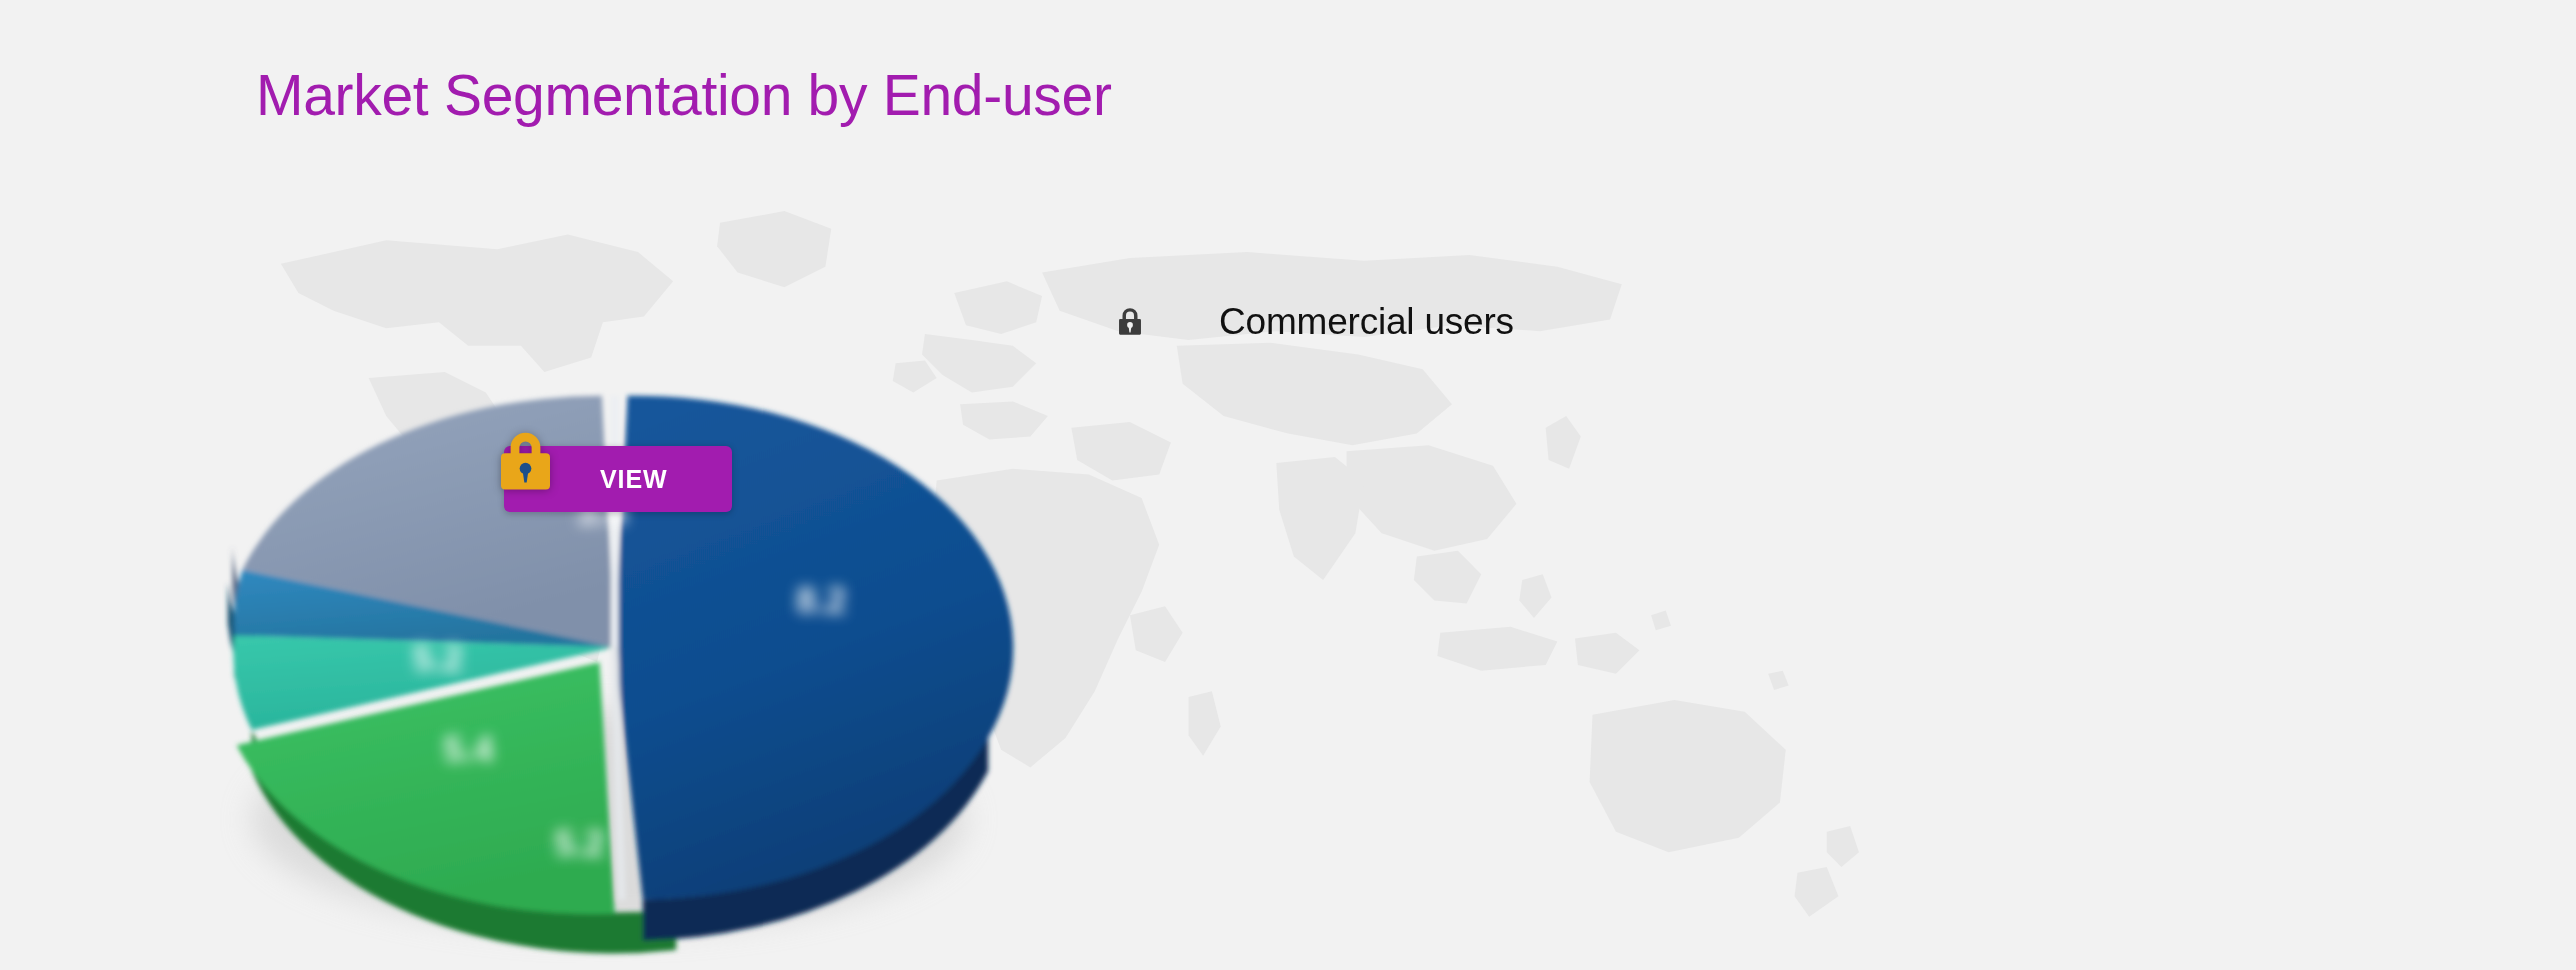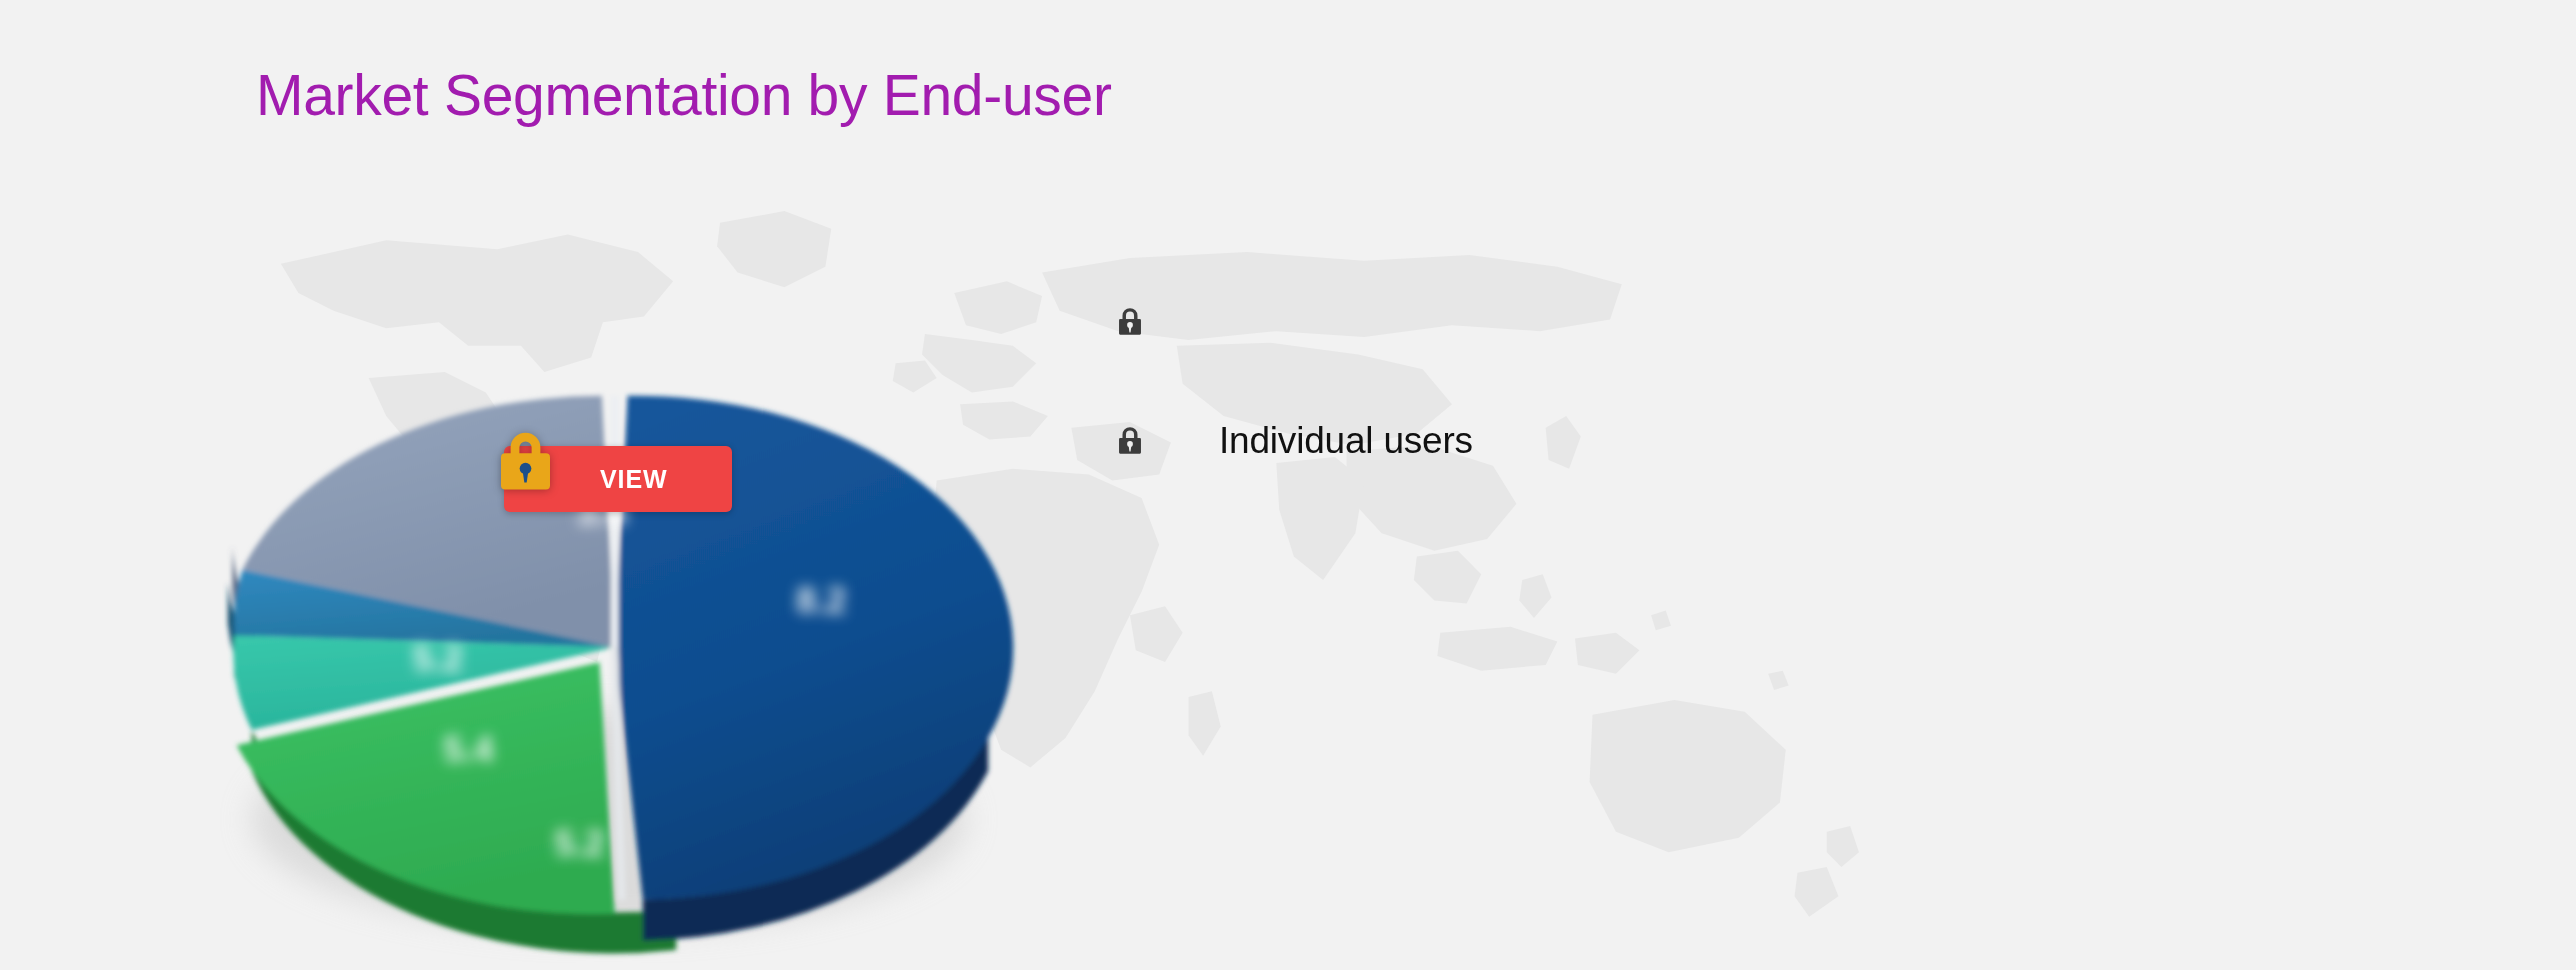--- a/index.html
+++ b/index.html
@@ -68,21 +68,21 @@
     top: 430px;
     width: 246px;
     height: 135px;
   }
   #view-button {
     position: absolute;
     left: 8.8px;
     top: 16px;
     width: 228px;
     height: 66px;
-    background: #ef4444;
+    background: #a21caf;
     border: none;
     border-radius: 5.9px;
     color: #ffffff;
     font-family: "Liberation Sans", sans-serif;
     font-size: 25px;
     font-weight: 700;
     letter-spacing: 0.9px;
     cursor: pointer;
     box-shadow: 0 1.8px 5.9px rgba(0,0,0,0.22);
     padding: 0 0 0 32px;
@@ -282,28 +282,18 @@
 
   <div class="legend-row">
     <span class="legend-lock">
       <svg viewBox="0 0 48 52" xmlns="http://www.w3.org/2000/svg">
         <path d="M14 22 V15 a10 10 0 0 1 20 0 v7" fill="none" stroke="#3c3c3c" stroke-width="6"></path>
         <rect x="5" y="21" width="38" height="27" rx="2" fill="#3c3c3c"></rect>
         <circle cx="24" cy="31" r="5" fill="#f0f0f0"></circle>
         <path d="M21.5 33 h5 l-1.5 11 h-2 Z" fill="#f0f0f0"></path>
       </svg>
     </span>
+    <span class="legend-label">Commercial users</span>
   </div>
 
-  <div class="legend-row">
-    <span class="legend-lock">
-      <svg viewBox="0 0 48 52" xmlns="http://www.w3.org/2000/svg">
-        <path d="M14 22 V15 a10 10 0 0 1 20 0 v7" fill="none" stroke="#3c3c3c" stroke-width="6"></path>
-        <rect x="5" y="21" width="38" height="27" rx="2" fill="#3c3c3c"></rect>
-        <circle cx="24" cy="31" r="5" fill="#f0f0f0"></circle>
-        <path d="M21.5 33 h5 l-1.5 11 h-2 Z" fill="#f0f0f0"></path>
-      </svg>
-    </span>
-    <span class="legend-label">Individual users</span>
-  </div>
 
 </div>
 
 
 </body></html>

